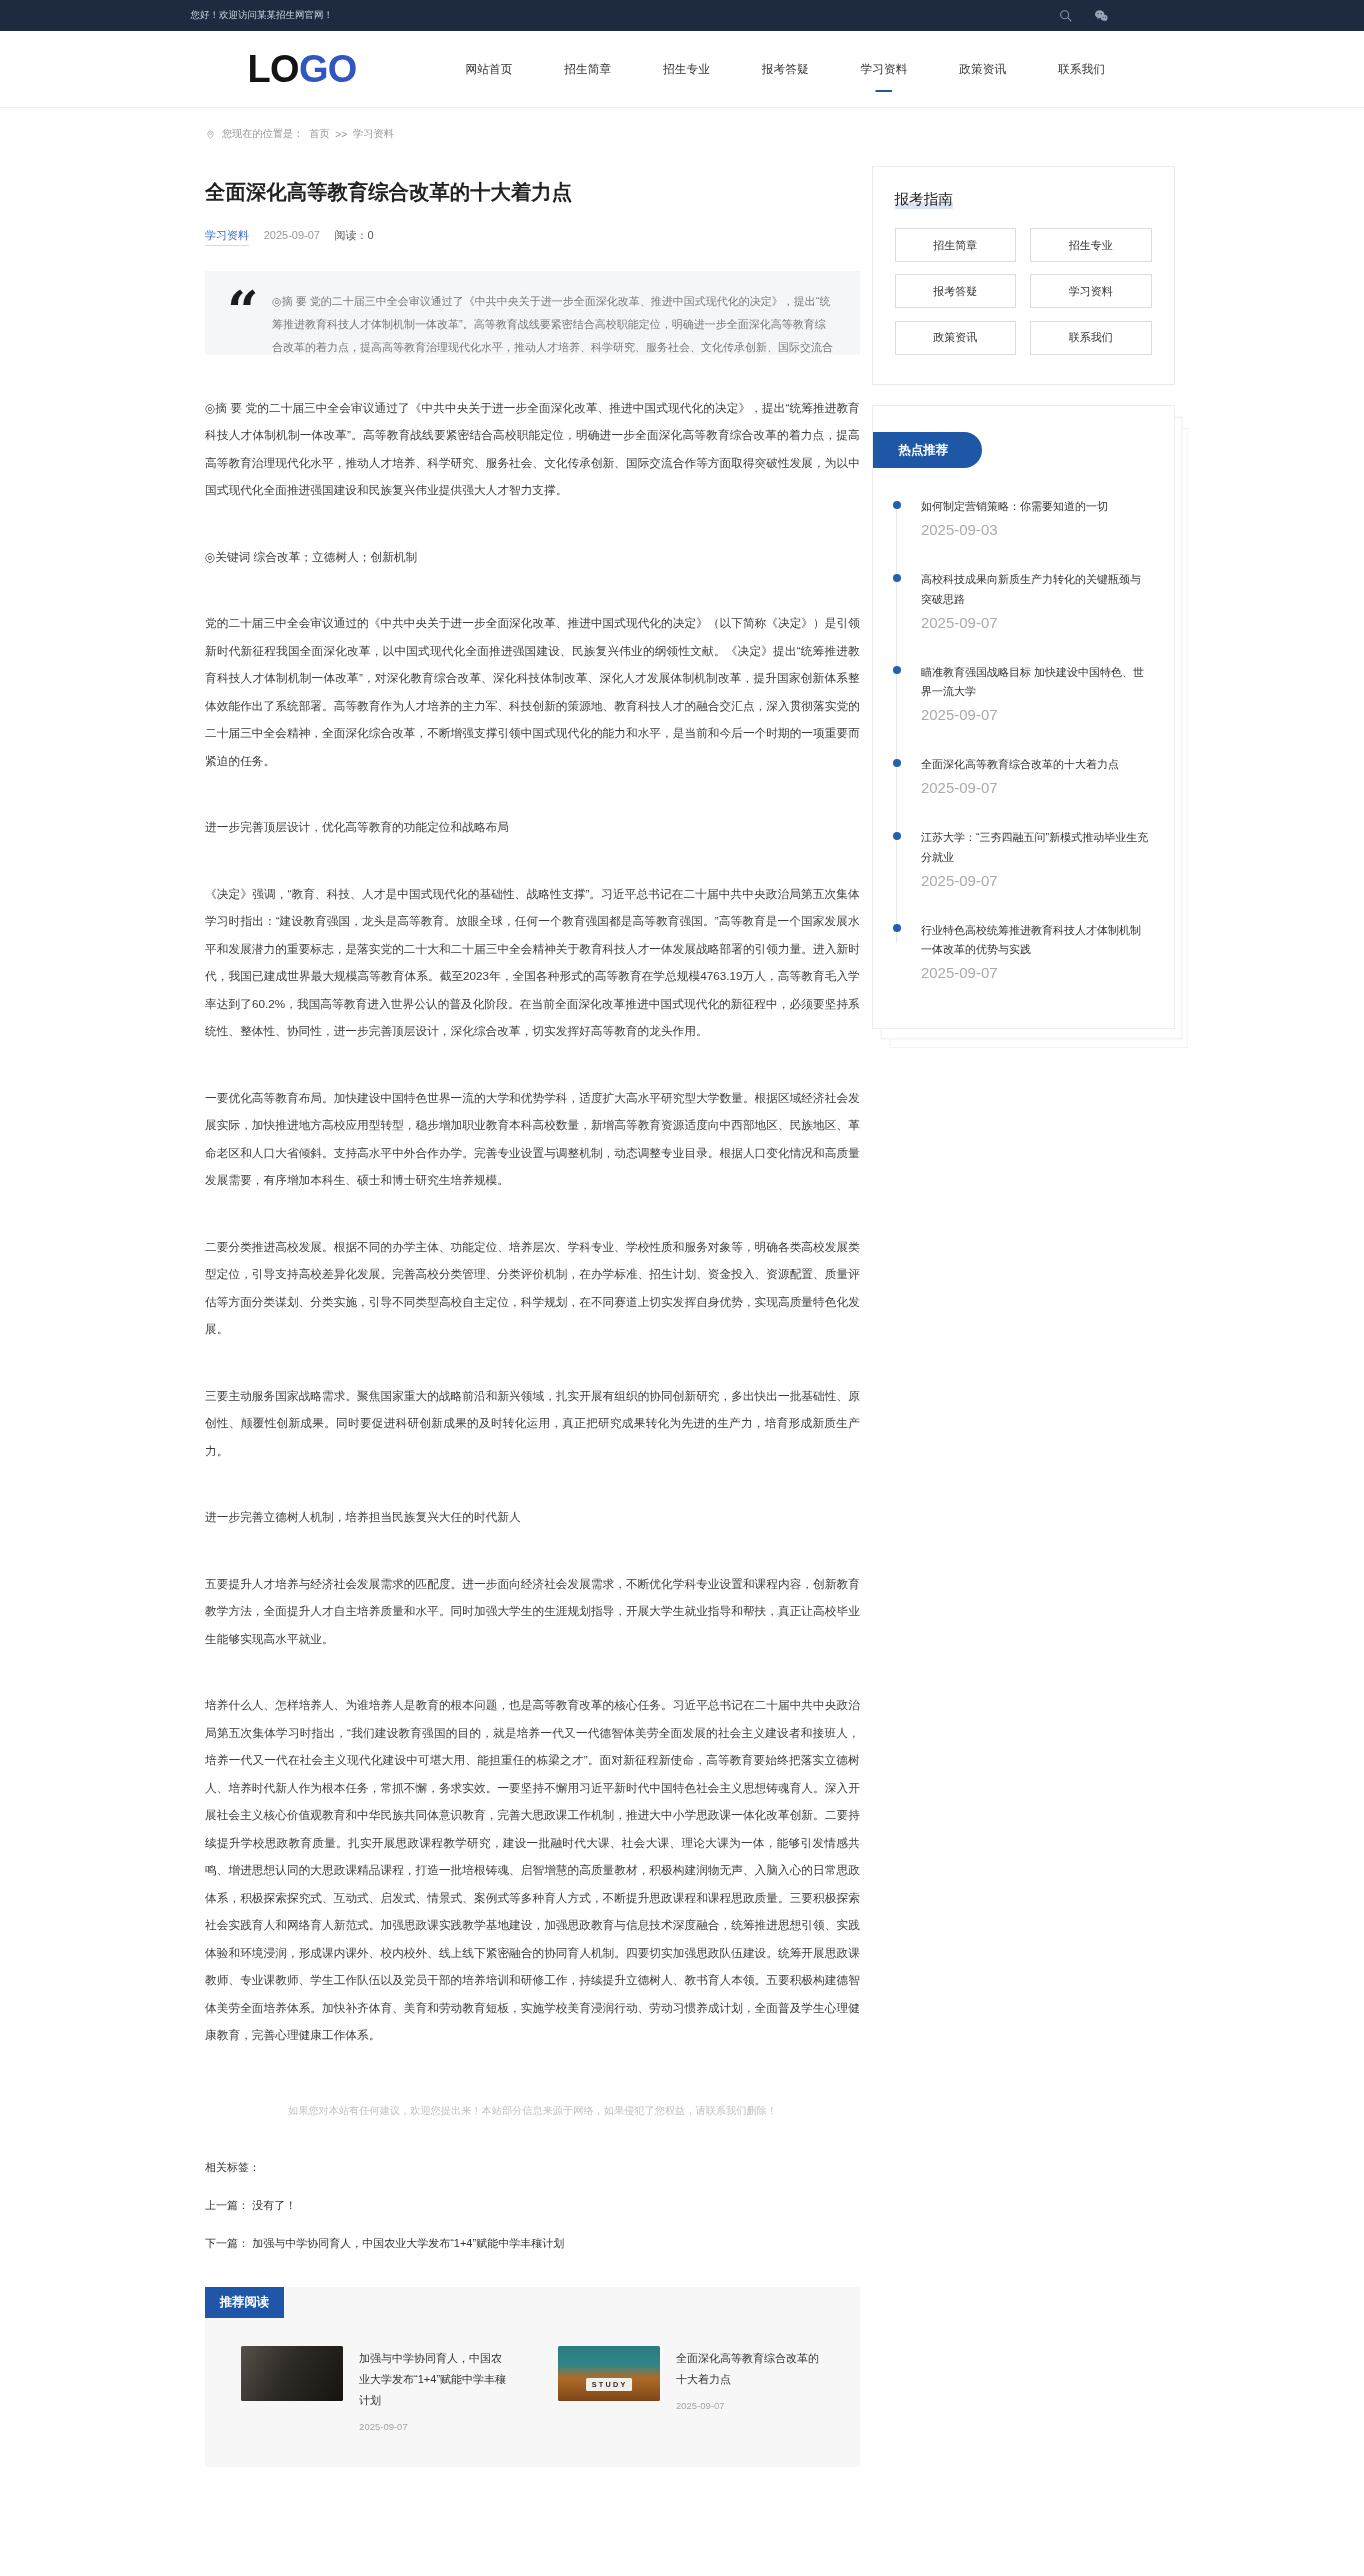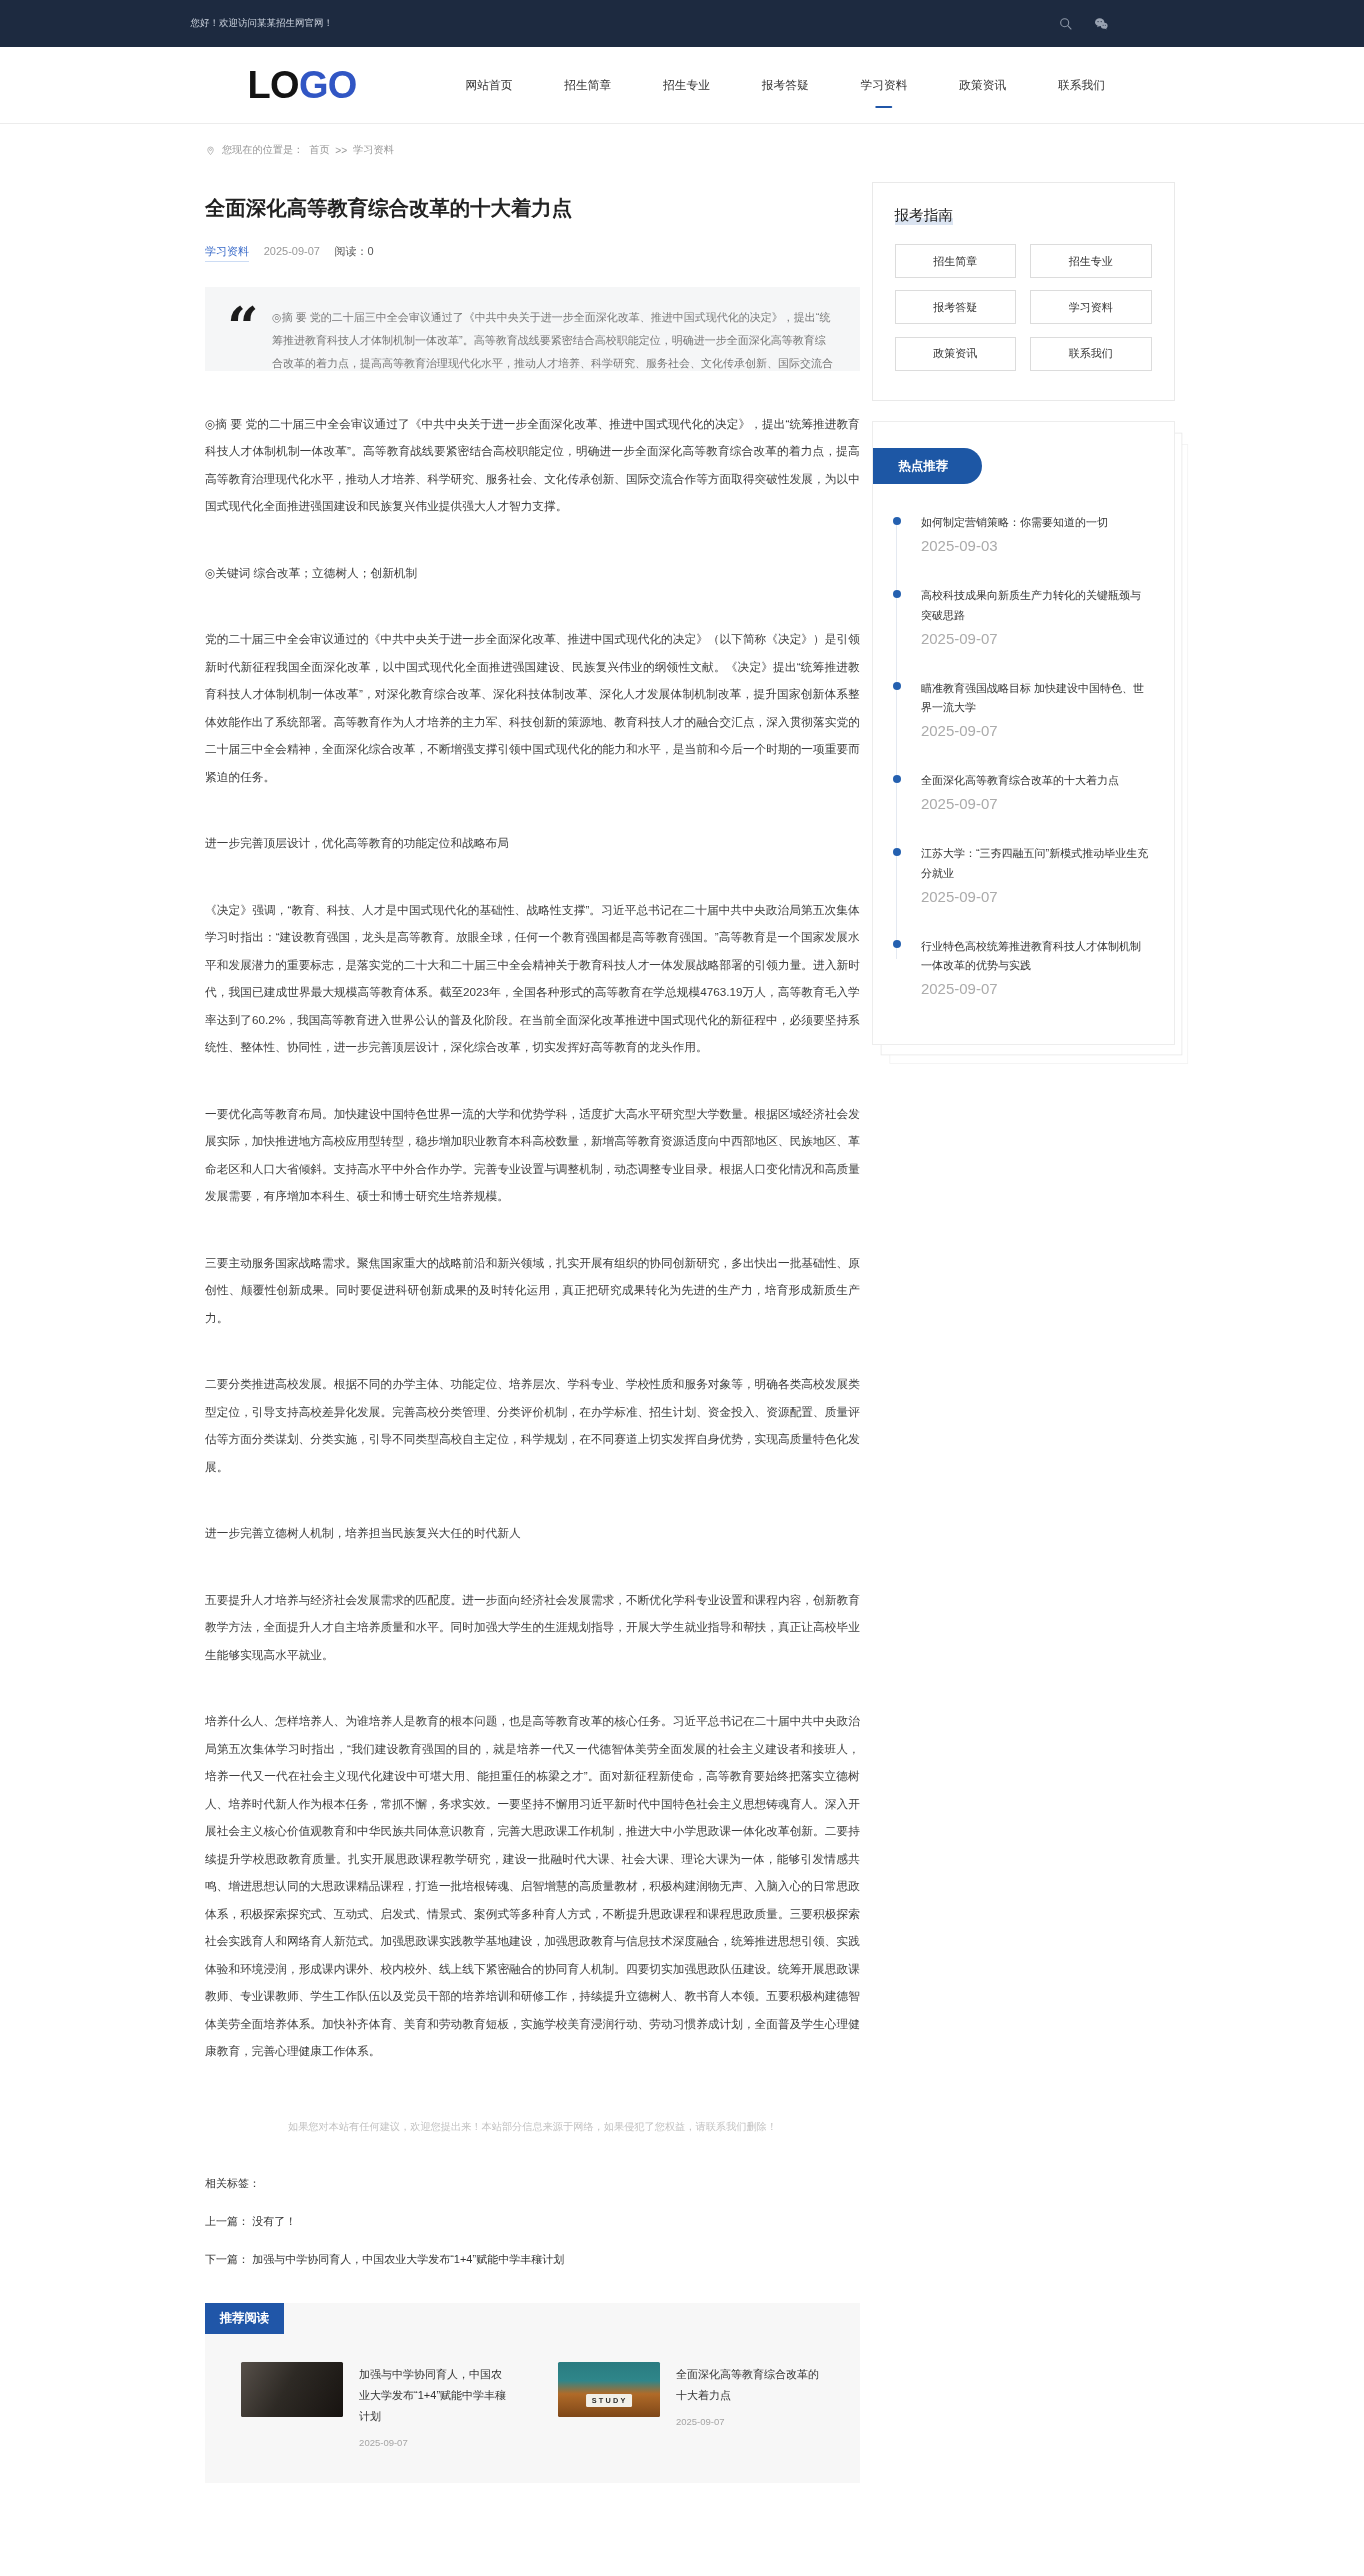--- a/index.html
+++ b/index.html
@@ -5,21 +5,21 @@
   * { box-sizing: border-box; margin: 0; padding: 0; }
   body {
     background: #ffffff;
     color: #333;
     font-family: "Liberation Sans", "DejaVu Sans", sans-serif;
     width: 1365px;
   }
   .container { width: 984px; margin: 0 auto; }
 
   
-  .topbar { background: #1d2a40; height: 47px; display: flex; align-items: center; }
+  .topbar { background: #1d2a40; height: 31px; display: flex; align-items: center; }
   .topbar .container { display: flex; align-items: center; justify-content: space-between; }
   .topbar-welcome { color: #ccd3de; font-size: 9.5px; }
   .topbar-icons { display: flex; align-items: center; gap: 19px; margin-right: 66px; }
   .topbar-icons svg { width: 16px; height: 16px; display: block; cursor: pointer; }
 
   
   .header { background: #fff; border-bottom: 0.7px solid #ececec; }
   .header .container { display: flex; align-items: center; height: 76px; }
   .logo { margin-left: 57px; font-size: 38px; font-weight: 900; letter-spacing: -0.7px; cursor: pointer; line-height: 1; }
   .logo .lo { color: #141414; }
@@ -180,22 +180,22 @@
         <span class="quote-mark">“</span>
         <span>◎摘 要 党的二十届三中全会审议通过了《中共中央关于进一步全面深化改革、推进中国式现代化的决定》，提出“统筹推进教育科技人才体制机制一体改革”。高等教育战线要紧密结合高校职能定位，明确进一步全面深化高等教育综合改革的着力点，提高高等教育治理现代化水平，推动人才培养、科学研究、服务社会、文化传承创新、国际交流合作等方面取得突破性发展，为以中国式现代化全面推进强国建设和民族复兴伟业提供强大人才智力支撑。</span>
       </div>
 
       <p class="para">◎摘 要 党的二十届三中全会审议通过了《中共中央关于进一步全面深化改革、推进中国式现代化的决定》，提出“统筹推进教育科技人才体制机制一体改革”。高等教育战线要紧密结合高校职能定位，明确进一步全面深化高等教育综合改革的着力点，提高高等教育治理现代化水平，推动人才培养、科学研究、服务社会、文化传承创新、国际交流合作等方面取得突破性发展，为以中国式现代化全面推进强国建设和民族复兴伟业提供强大人才智力支撑。</p>
       <p class="para">◎关键词 综合改革；立德树人；创新机制</p>
       <p class="para">党的二十届三中全会审议通过的《中共中央关于进一步全面深化改革、推进中国式现代化的决定》（以下简称《决定》）是引领新时代新征程我国全面深化改革，以中国式现代化全面推进强国建设、民族复兴伟业的纲领性文献。《决定》提出“统筹推进教育科技人才体制机制一体改革”，对深化教育综合改革、深化科技体制改革、深化人才发展体制机制改革，提升国家创新体系整体效能作出了系统部署。高等教育作为人才培养的主力军、科技创新的策源地、教育科技人才的融合交汇点，深入贯彻落实党的二十届三中全会精神，全面深化综合改革，不断增强支撑引领中国式现代化的能力和水平，是当前和今后一个时期的一项重要而紧迫的任务。</p>
       <p class="para">进一步完善顶层设计，优化高等教育的功能定位和战略布局</p>
       <p class="para">《决定》强调，“教育、科技、人才是中国式现代化的基础性、战略性支撑”。习近平总书记在二十届中共中央政治局第五次集体学习时指出：“建设教育强国，龙头是高等教育。放眼全球，任何一个教育强国都是高等教育强国。”高等教育是一个国家发展水平和发展潜力的重要标志，是落实党的二十大和二十届三中全会精神关于教育科技人才一体发展战略部署的引领力量。进入新时代，我国已建成世界最大规模高等教育体系。截至2023年，全国各种形式的高等教育在学总规模4763.19万人，高等教育毛入学率达到了60.2%，我国高等教育进入世界公认的普及化阶段。在当前全面深化改革推进中国式现代化的新征程中，必须要坚持系统性、整体性、协同性，进一步完善顶层设计，深化综合改革，切实发挥好高等教育的龙头作用。</p>
       <p class="para">一要优化高等教育布局。加快建设中国特色世界一流的大学和优势学科，适度扩大高水平研究型大学数量。根据区域经济社会发展实际，加快推进地方高校应用型转型，稳步增加职业教育本科高校数量，新增高等教育资源适度向中西部地区、民族地区、革命老区和人口大省倾斜。支持高水平中外合作办学。完善专业设置与调整机制，动态调整专业目录。根据人口变化情况和高质量发展需要，有序增加本科生、硕士和博士研究生培养规模。</p>
+      <p class="para">二要分类推进高校发展。根据不同的办学主体、功能定位、培养层次、学科专业、学校性质和服务对象等，明确各类高校发展类型定位，引导支持高校差异化发展。完善高校分类管理、分类评价机制，在办学标准、招生计划、资金投入、资源配置、质量评估等方面分类谋划、分类实施，引导不同类型高校自主定位，科学规划，在不同赛道上切实发挥自身优势，实现高质量特色化发展。</p>
       <p class="para">三要主动服务国家战略需求。聚焦国家重大的战略前沿和新兴领域，扎实开展有组织的协同创新研究，多出快出一批基础性、原创性、颠覆性创新成果。同时要促进科研创新成果的及时转化运用，真正把研究成果转化为先进的生产力，培育形成新质生产力。</p>
-      <p class="para">二要分类推进高校发展。根据不同的办学主体、功能定位、培养层次、学科专业、学校性质和服务对象等，明确各类高校发展类型定位，引导支持高校差异化发展。完善高校分类管理、分类评价机制，在办学标准、招生计划、资金投入、资源配置、质量评估等方面分类谋划、分类实施，引导不同类型高校自主定位，科学规划，在不同赛道上切实发挥自身优势，实现高质量特色化发展。</p>
       <p class="para">进一步完善立德树人机制，培养担当民族复兴大任的时代新人</p>
       <p class="para">五要提升人才培养与经济社会发展需求的匹配度。进一步面向经济社会发展需求，不断优化学科专业设置和课程内容，创新教育教学方法，全面提升人才自主培养质量和水平。同时加强大学生的生涯规划指导，开展大学生就业指导和帮扶，真正让高校毕业生能够实现高水平就业。</p>
       <p class="para">培养什么人、怎样培养人、为谁培养人是教育的根本问题，也是高等教育改革的核心任务。习近平总书记在二十届中共中央政治局第五次集体学习时指出，“我们建设教育强国的目的，就是培养一代又一代德智体美劳全面发展的社会主义建设者和接班人，培养一代又一代在社会主义现代化建设中可堪大用、能担重任的栋梁之才”。面对新征程新使命，高等教育要始终把落实立德树人、培养时代新人作为根本任务，常抓不懈，务求实效。一要坚持不懈用习近平新时代中国特色社会主义思想铸魂育人。深入开展社会主义核心价值观教育和中华民族共同体意识教育，完善大思政课工作机制，推进大中小学思政课一体化改革创新。二要持续提升学校思政教育质量。扎实开展思政课程教学研究，建设一批融时代大课、社会大课、理论大课为一体，能够引发情感共鸣、增进思想认同的大思政课精品课程，打造一批培根铸魂、启智增慧的高质量教材，积极构建润物无声、入脑入心的日常思政体系，积极探索探究式、互动式、启发式、情景式、案例式等多种育人方式，不断提升思政课程和课程思政质量。三要积极探索社会实践育人和网络育人新范式。加强思政课实践教学基地建设，加强思政教育与信息技术深度融合，统筹推进思想引领、实践体验和环境浸润，形成课内课外、校内校外、线上线下紧密融合的协同育人机制。四要切实加强思政队伍建设。统筹开展思政课教师、专业课教师、学生工作队伍以及党员干部的培养培训和研修工作，持续提升立德树人、教书育人本领。五要积极构建德智体美劳全面培养体系。加快补齐体育、美育和劳动教育短板，实施学校美育浸润行动、劳动习惯养成计划，全面普及学生心理健康教育，完善心理健康工作体系。</p>
 
       <div class="disclaimer">如果您对本站有任何建议，欢迎您提出来！本站部分信息来源于网络，如果侵犯了您权益，请联系我们删除！</div>
 
       <div class="tags-row">相关标签：</div>
 
       <div class="pn-row">
         <span>上一篇：</span>

